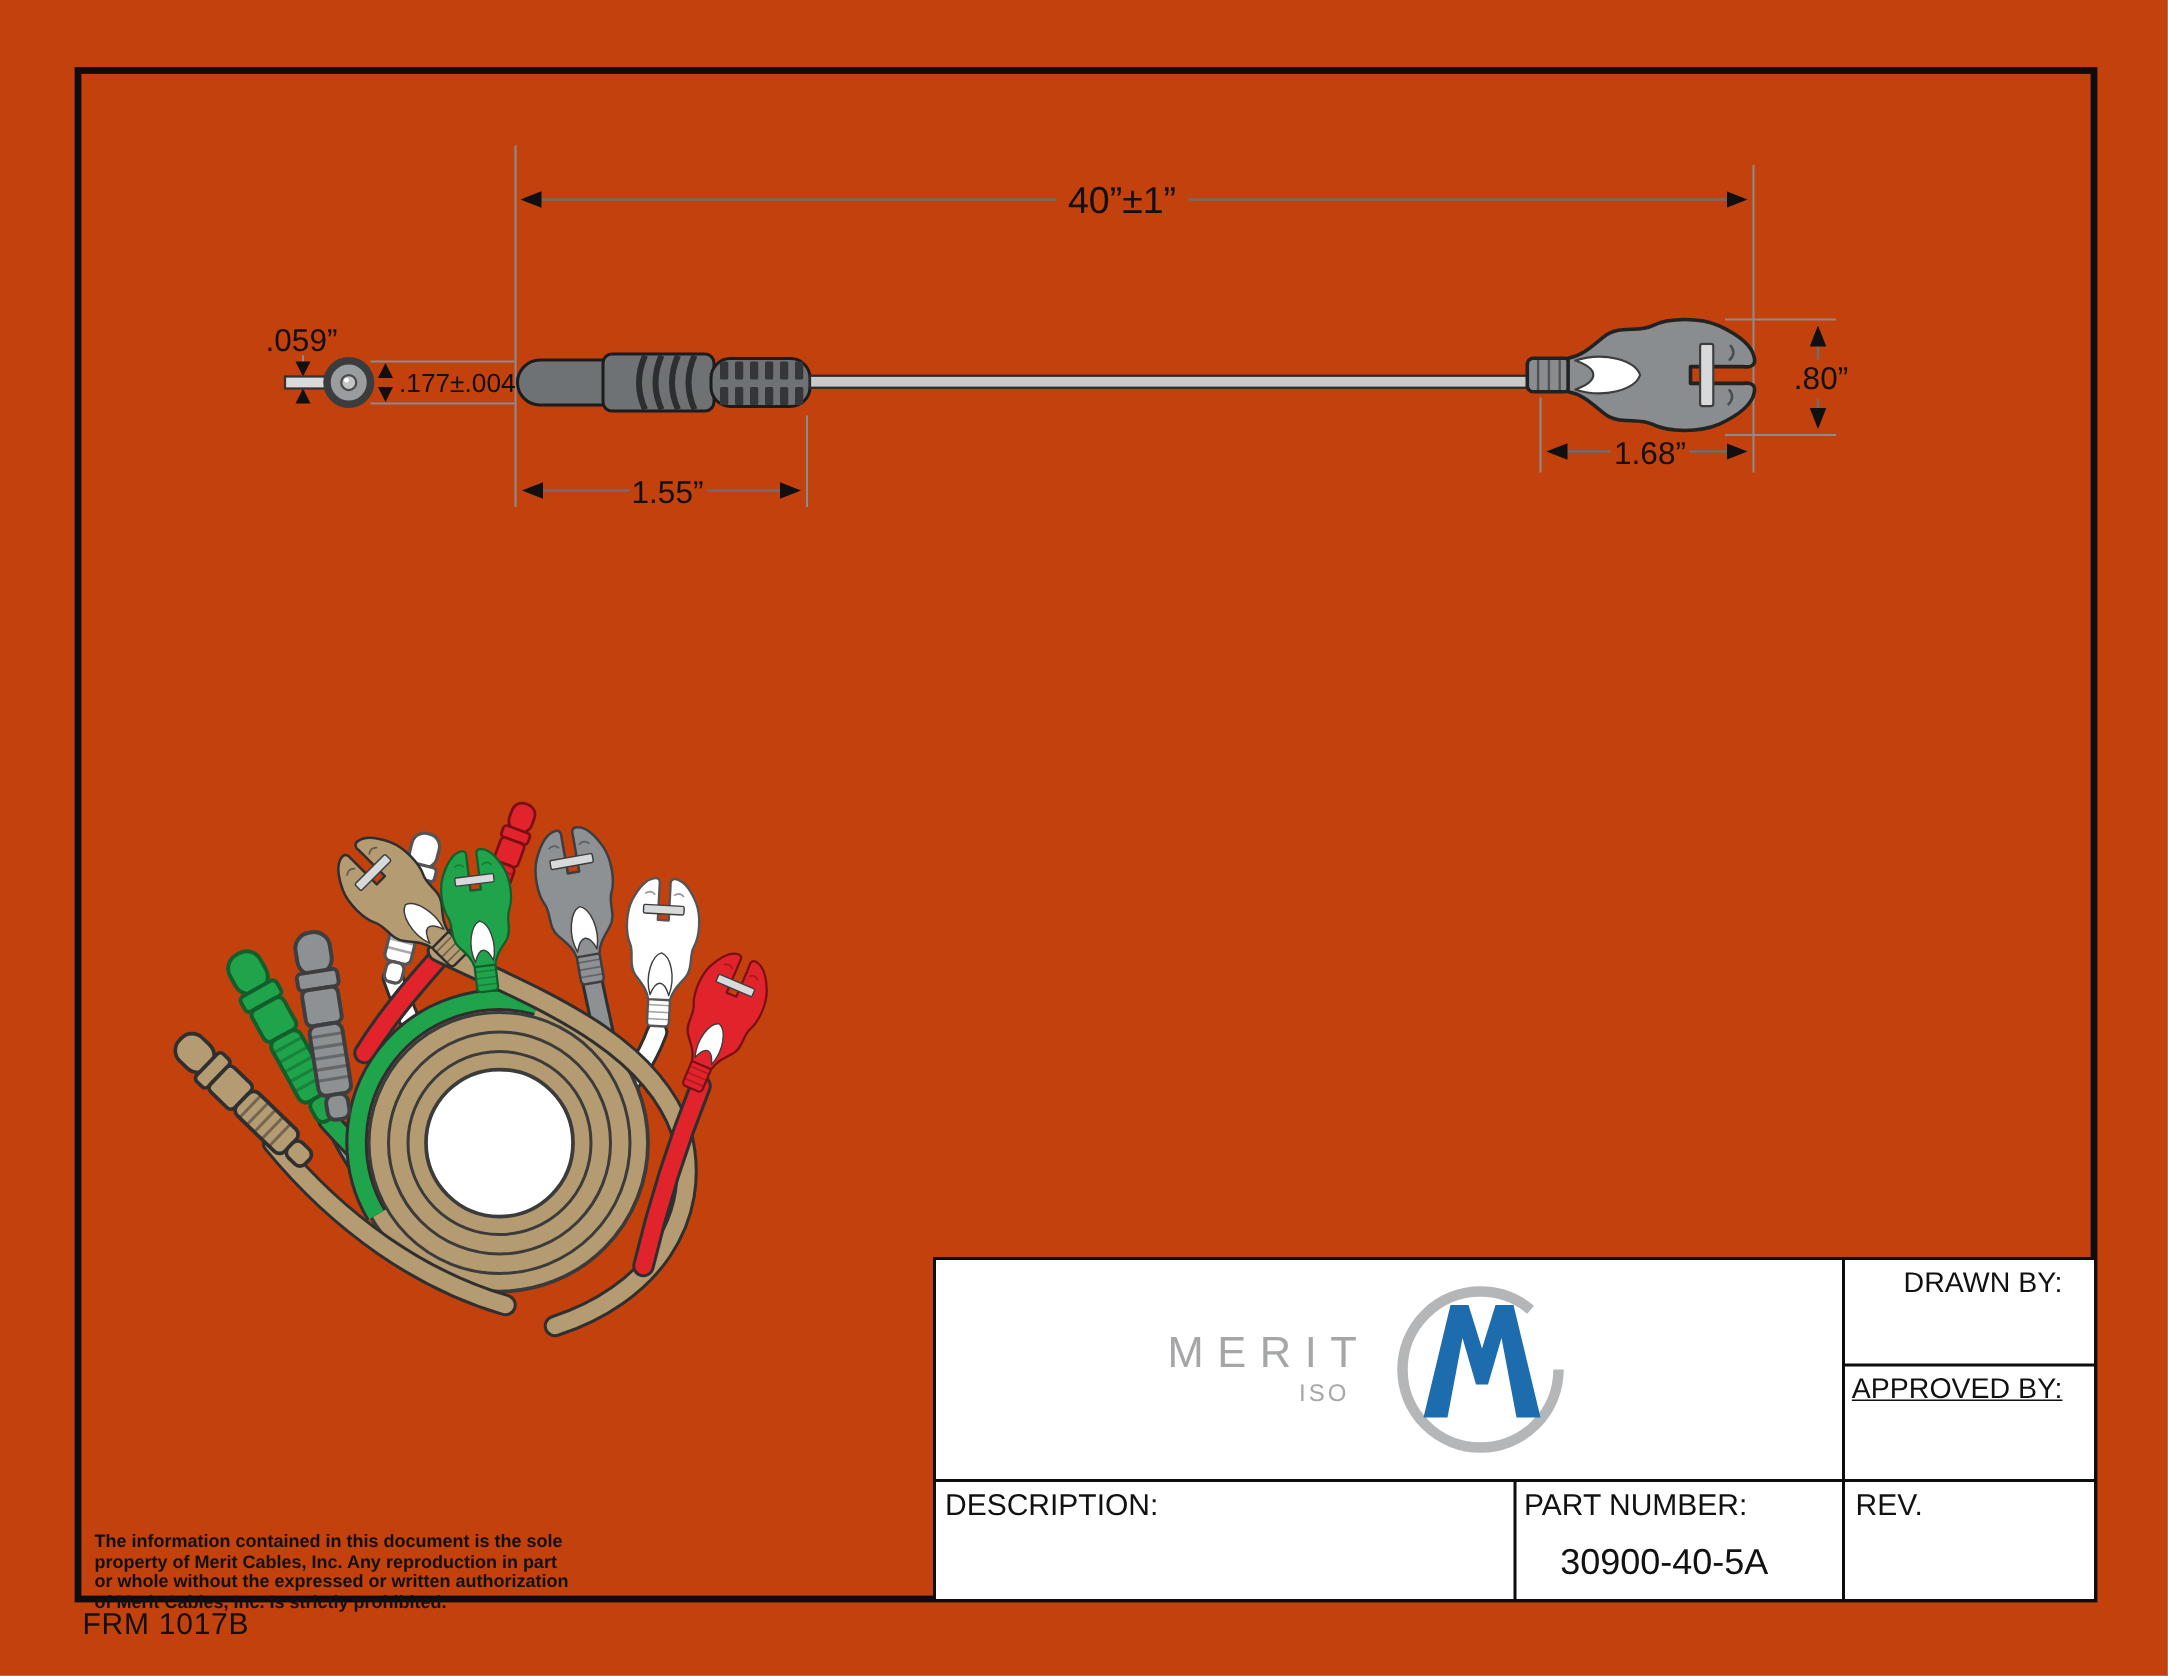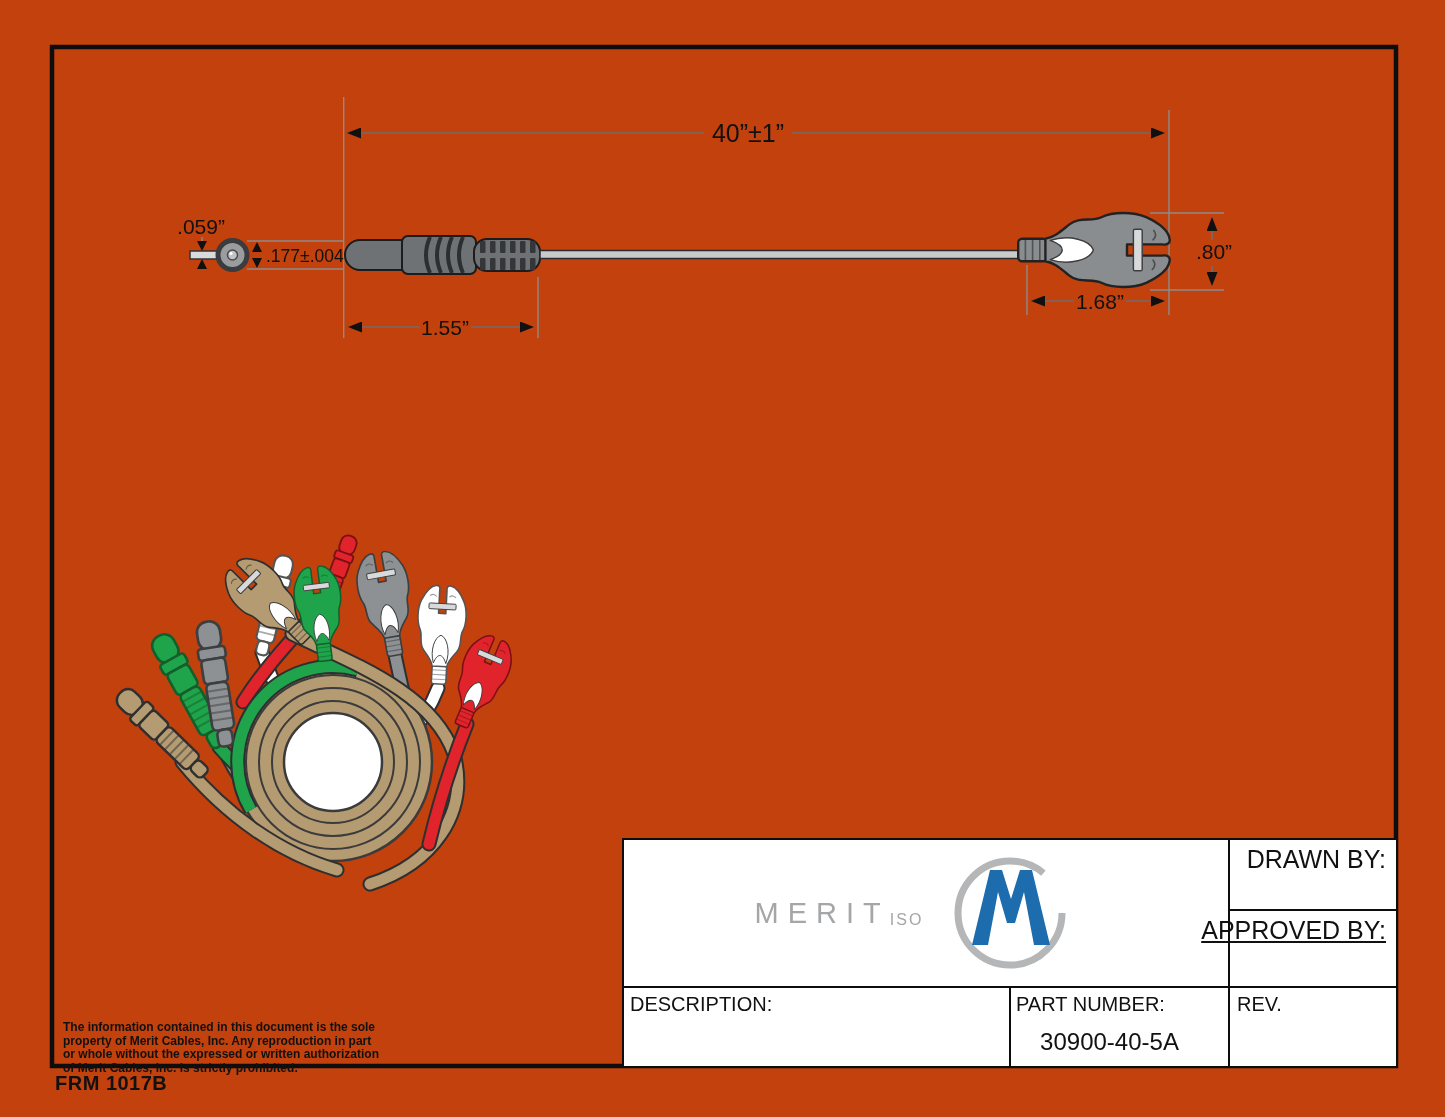--- a/index.html
+++ b/index.html
@@ -26,42 +26,42 @@
   .tblock {
     position:absolute; left:622px; top:838px; width:776px; height:230px;
     border:2.5px solid #0d0d0d; box-sizing:border-box; background:#fff; z-index:2;
   }
   .tb-line { position:absolute; background:#0d0d0d; }
   .tb-vline1 { left:604px; top:0; bottom:0; width:2px; }
   .tb-hline1 { left:604px; right:0; top:69px; height:2px; }
   .tb-hline2 { left:0; right:0; top:146px; height:2px; }
   .tb-vline2 { left:385px; top:148px; bottom:0; width:2px; }
   .tb-cell-label { position:absolute; font-size:20px; }
-  .tb-by-label { position:absolute; right:10px; font-size:25px; text-align:right; }
+  .tb-by-label { position:absolute; right:21px; font-size:19px; text-align:right; }
   .tb-value { position:absolute; font-size:24px; text-align:center; }
 
   
   .logo-wrap { position:absolute; left:0; top:0; width:604px; height:146px;
     display:flex; align-items:center; justify-content:center; gap:14px; padding-right:28px; box-sizing:border-box; }
   .logo-word { font-size:29px; letter-spacing:9px; color:#a4a6a8; line-height:1; }
   .logo-sub  { font-size:16px; letter-spacing:2px; color:#a4a6a8; line-height:1; margin-top:5px; }
-  .logo-col  { display:flex; flex-direction:row; }
+  .logo-col  { display:flex; flex-direction:column; }
   .logo-col-l { align-items:flex-end; }
   .logo-col-l .logo-sub { margin-right:14px; }
   .logo-col-r { align-items:center; }
   .logo-col-r .logo-sub { margin-left:18px; }
 
   
   .legal {
     position:absolute; left:63px; top:1004px; width:330px; z-index:2;
     font-size:12px; font-weight:700; line-height:13.5px; color:#111;margin-top:17px;
   }
   .frm {
     position:absolute; left:55px; top:1072px; z-index:2;
-    font-size:20px; font-weight:700; letter-spacing:0.5px; color:#111;
+    font-size:20px; font-weight:400; letter-spacing:0.5px; color:#111;
   }
 </style>
 </head>
 <body>
 
 <div class="sheet">
 
   <svg class="art" width="1445" height="1117" viewBox="0 0 1445 1117">
     <defs>
       <marker id="ah" markerUnits="userSpaceOnUse" markerWidth="14" markerHeight="11" refX="13" refY="5.5" orient="auto">

